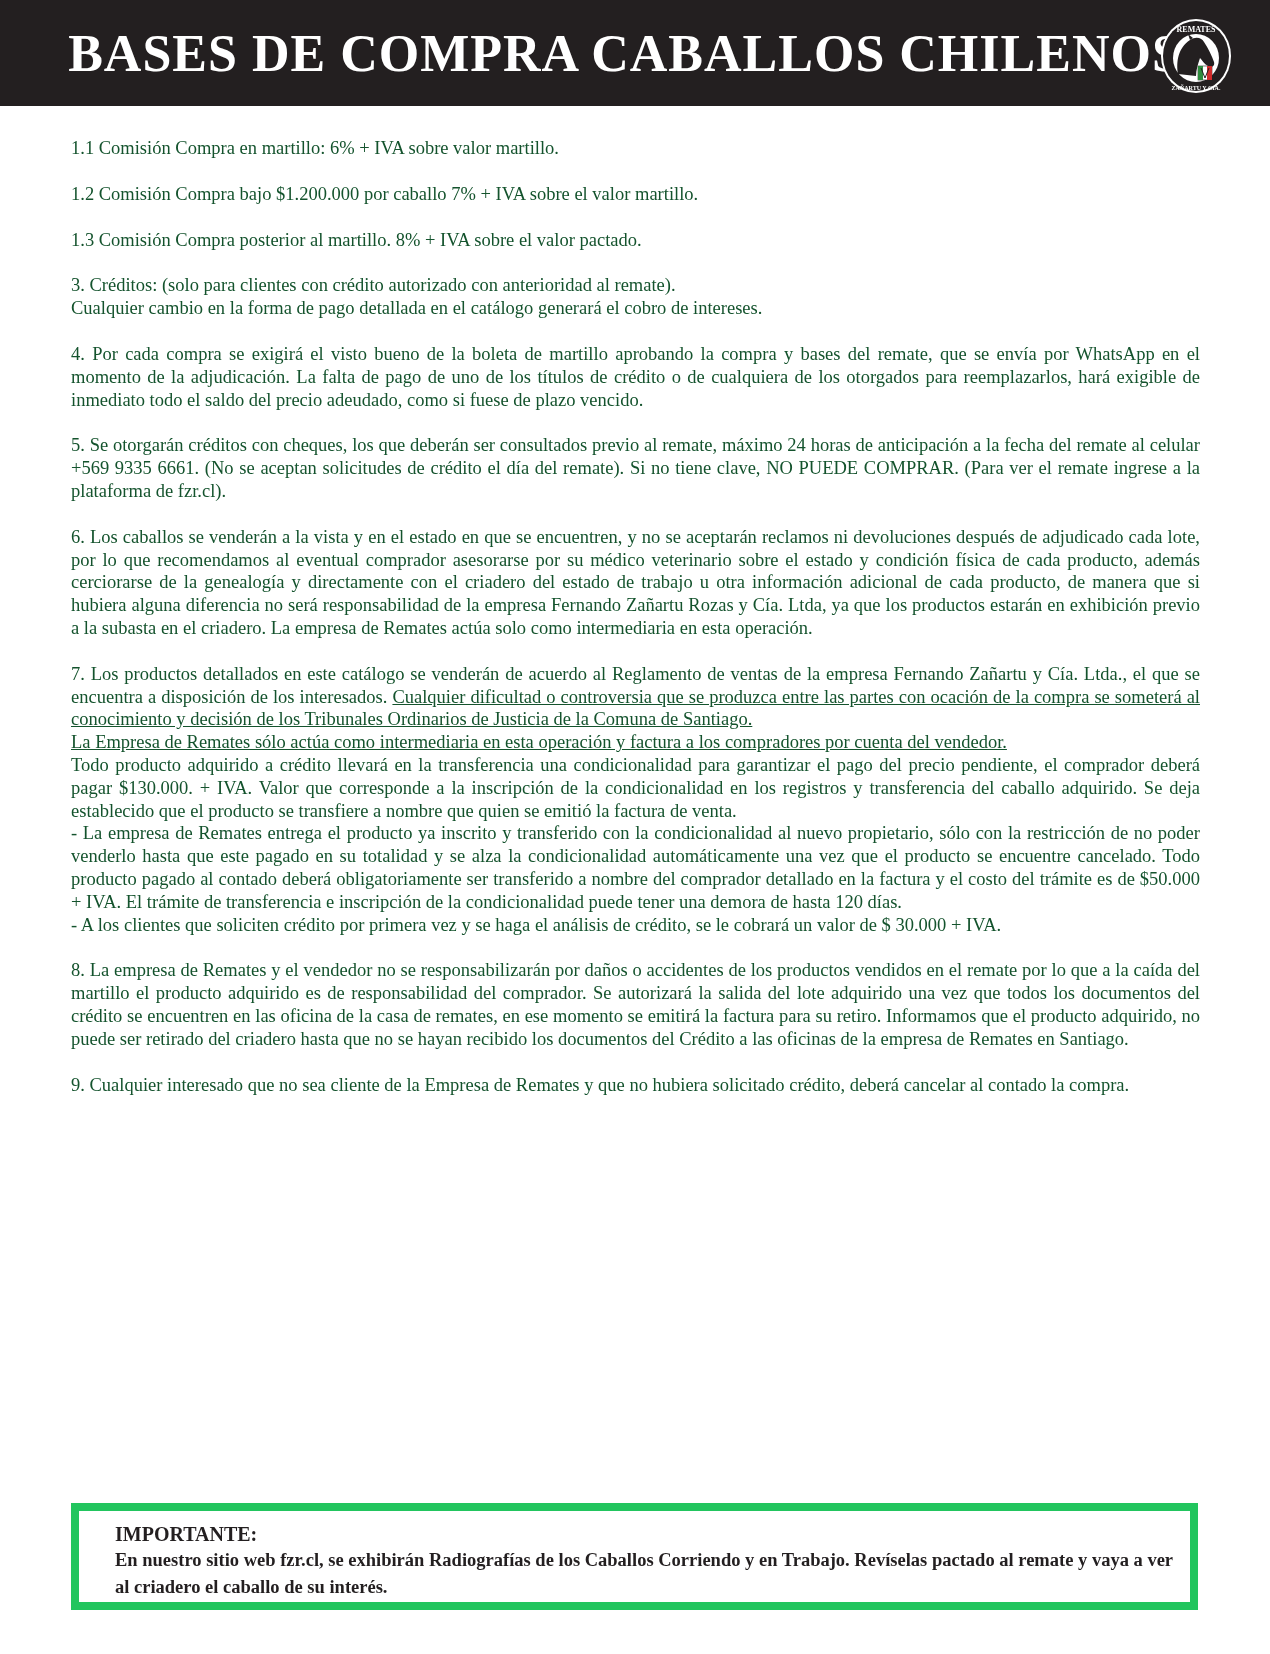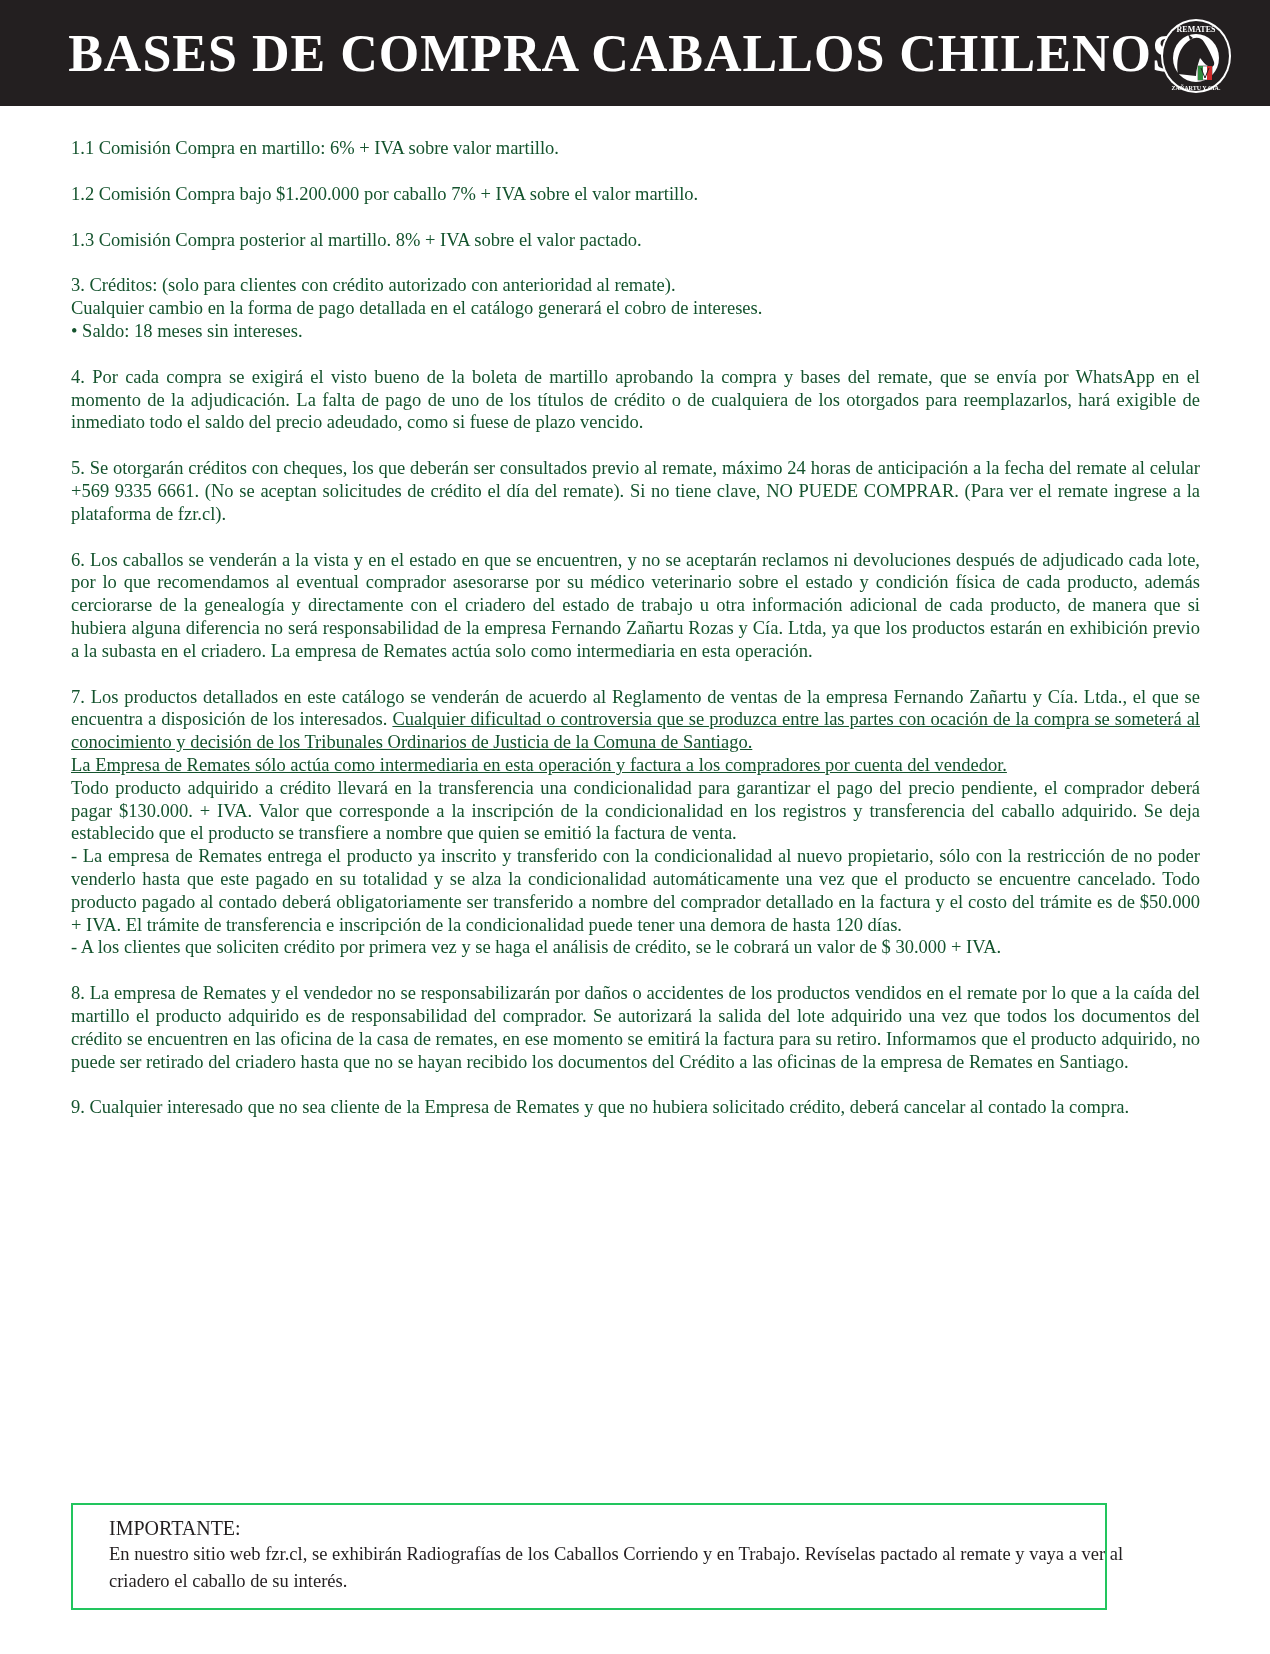--- a/index.html
+++ b/index.html
@@ -58,24 +58,25 @@
       margin: 0 0 23px 0;
     }
     .line {
       display: block;
     }
     .u { text-decoration: underline; }
     .important-box {
       position: absolute;
       left: 71px;
       top: 1503px;
-      width: 1036px;
+      width: 1127px;
       height: 107px;
-      border: 2px solid #22c55e;
+      border: 8px solid #22c55e;
       box-sizing: border-box;
+      font-weight: bold;
     }
     .important-inner {
       position: absolute;
       left: 36px;
       top: 10px;
       width: 1060px;
       font-family: "Liberation Serif", serif;
       font-size: 18.5px;
       line-height: 27px;
       color: #231f20;
@@ -107,21 +108,20 @@
   </div>
 </div>
 
 <div class="content">
   <p class="para">1.1 Comisión Compra en martillo: 6% + IVA sobre valor martillo.</p>
   <p class="para">1.2 Comisión Compra bajo $1.200.000 por caballo 7% + IVA sobre el valor martillo.</p>
   <p class="para">1.3 Comisión Compra posterior al martillo. 8% + IVA sobre el valor pactado.</p>
   <div class="para">
     <span class="line">3. Créditos: (solo para clientes con crédito autorizado con anterioridad al remate).</span>
     <span class="line">Cualquier cambio en la forma de pago detallada en el catálogo generará el cobro de intereses.</span>
-    <span class="line">• Saldo: 18 meses sin intereses.</span>
   </div>
   <p class="para">4. Por cada compra se exigirá el visto bueno de la boleta de martillo aprobando la compra y bases del remate, que se envía por WhatsApp en el momento de la adjudicación. La falta de pago de uno de los títulos de crédito o de cualquiera de los otorgados para reemplazarlos, hará exigible de inmediato todo el saldo del precio adeudado, como si fuese de plazo vencido.</p>
   <p class="para">5. Se otorgarán créditos con cheques, los que deberán ser consultados previo al remate, máximo 24 horas de anticipación a la fecha del remate al celular +569 9335 6661. (No se aceptan solicitudes de crédito el día del remate). Si no tiene clave, NO PUEDE COMPRAR. (Para ver el remate ingrese a la plataforma de fzr.cl).</p>
   <p class="para">6. Los caballos se venderán a la vista y en el estado en que se encuentren, y no se aceptarán reclamos ni devoluciones después de adjudicado cada lote, por lo que recomendamos al eventual comprador asesorarse por su médico veterinario sobre el estado y condición física de cada producto, además cerciorarse de la genealogía y directamente con el criadero del estado de trabajo u otra información adicional de cada producto, de manera que si hubiera alguna diferencia no será responsabilidad de la empresa Fernando Zañartu Rozas y Cía. Ltda, ya que los productos estarán en exhibición previo a la subasta en el criadero. La empresa de Remates actúa solo como intermediaria en esta operación.</p>
   <div class="para">
     <span>7. Los productos detallados en este catálogo se venderán de acuerdo al Reglamento de ventas de la empresa Fernando Zañartu y Cía. Ltda., el que se encuentra a disposición de los interesados. </span><span class="u">Cualquier dificultad o controversia que se produzca entre las partes con ocación de la compra se someterá al conocimiento y decisión de los Tribunales Ordinarios de Justicia de la Comuna de Santiago.</span>
     <span class="line u">La Empresa de Remates sólo actúa como intermediaria en esta operación y factura a los compradores por cuenta del vendedor.</span>
     <span class="line">Todo producto adquirido a crédito llevará en la transferencia una condicionalidad para garantizar el pago del precio pendiente, el comprador deberá pagar $130.000. + IVA. Valor que corresponde a la inscripción de la condicionalidad en los registros y transferencia del caballo adquirido. Se deja establecido que el producto se transfiere a nombre que quien se emitió la factura de venta.</span>
     <span class="line">- La empresa de Remates entrega el producto ya inscrito y transferido con la condicionalidad al nuevo propietario, sólo con la restricción de no poder venderlo hasta que este pagado en su totalidad y se alza la condicionalidad automáticamente una vez que el producto se encuentre cancelado. Todo producto pagado al contado deberá obligatoriamente ser transferido a nombre del comprador detallado en la factura y el costo del trámite es de $50.000 + IVA. El trámite de transferencia e inscripción de la condicionalidad puede tener una demora de hasta 120 días.</span>
     <span class="line">- A los clientes que soliciten crédito por primera vez y se haga el análisis de crédito, se le cobrará un valor de $ 30.000 + IVA.</span>

